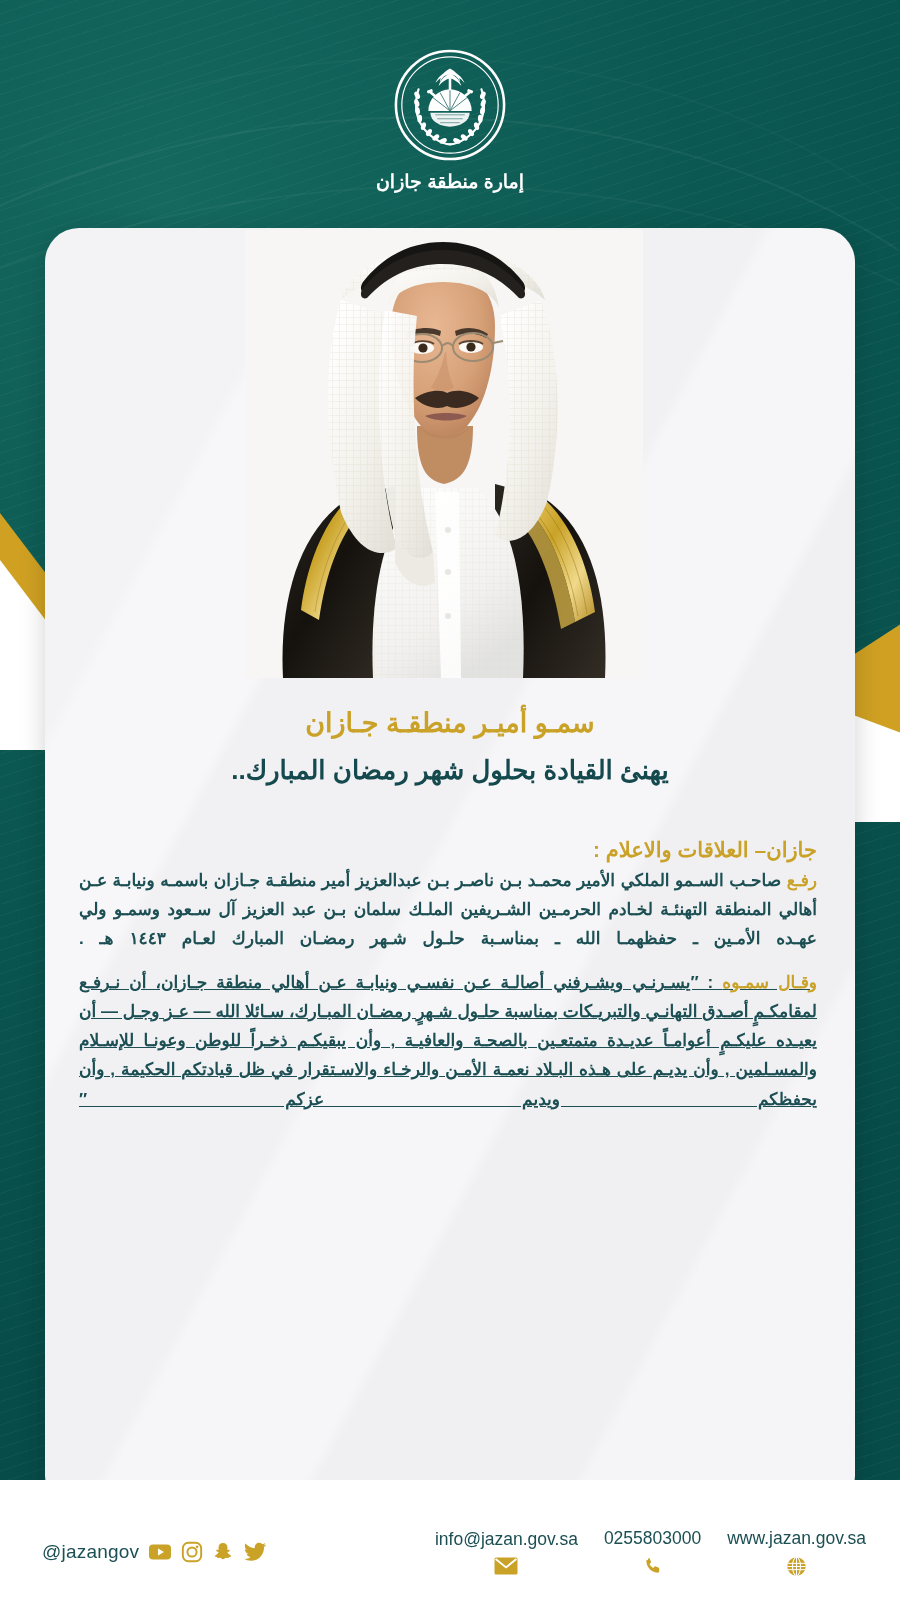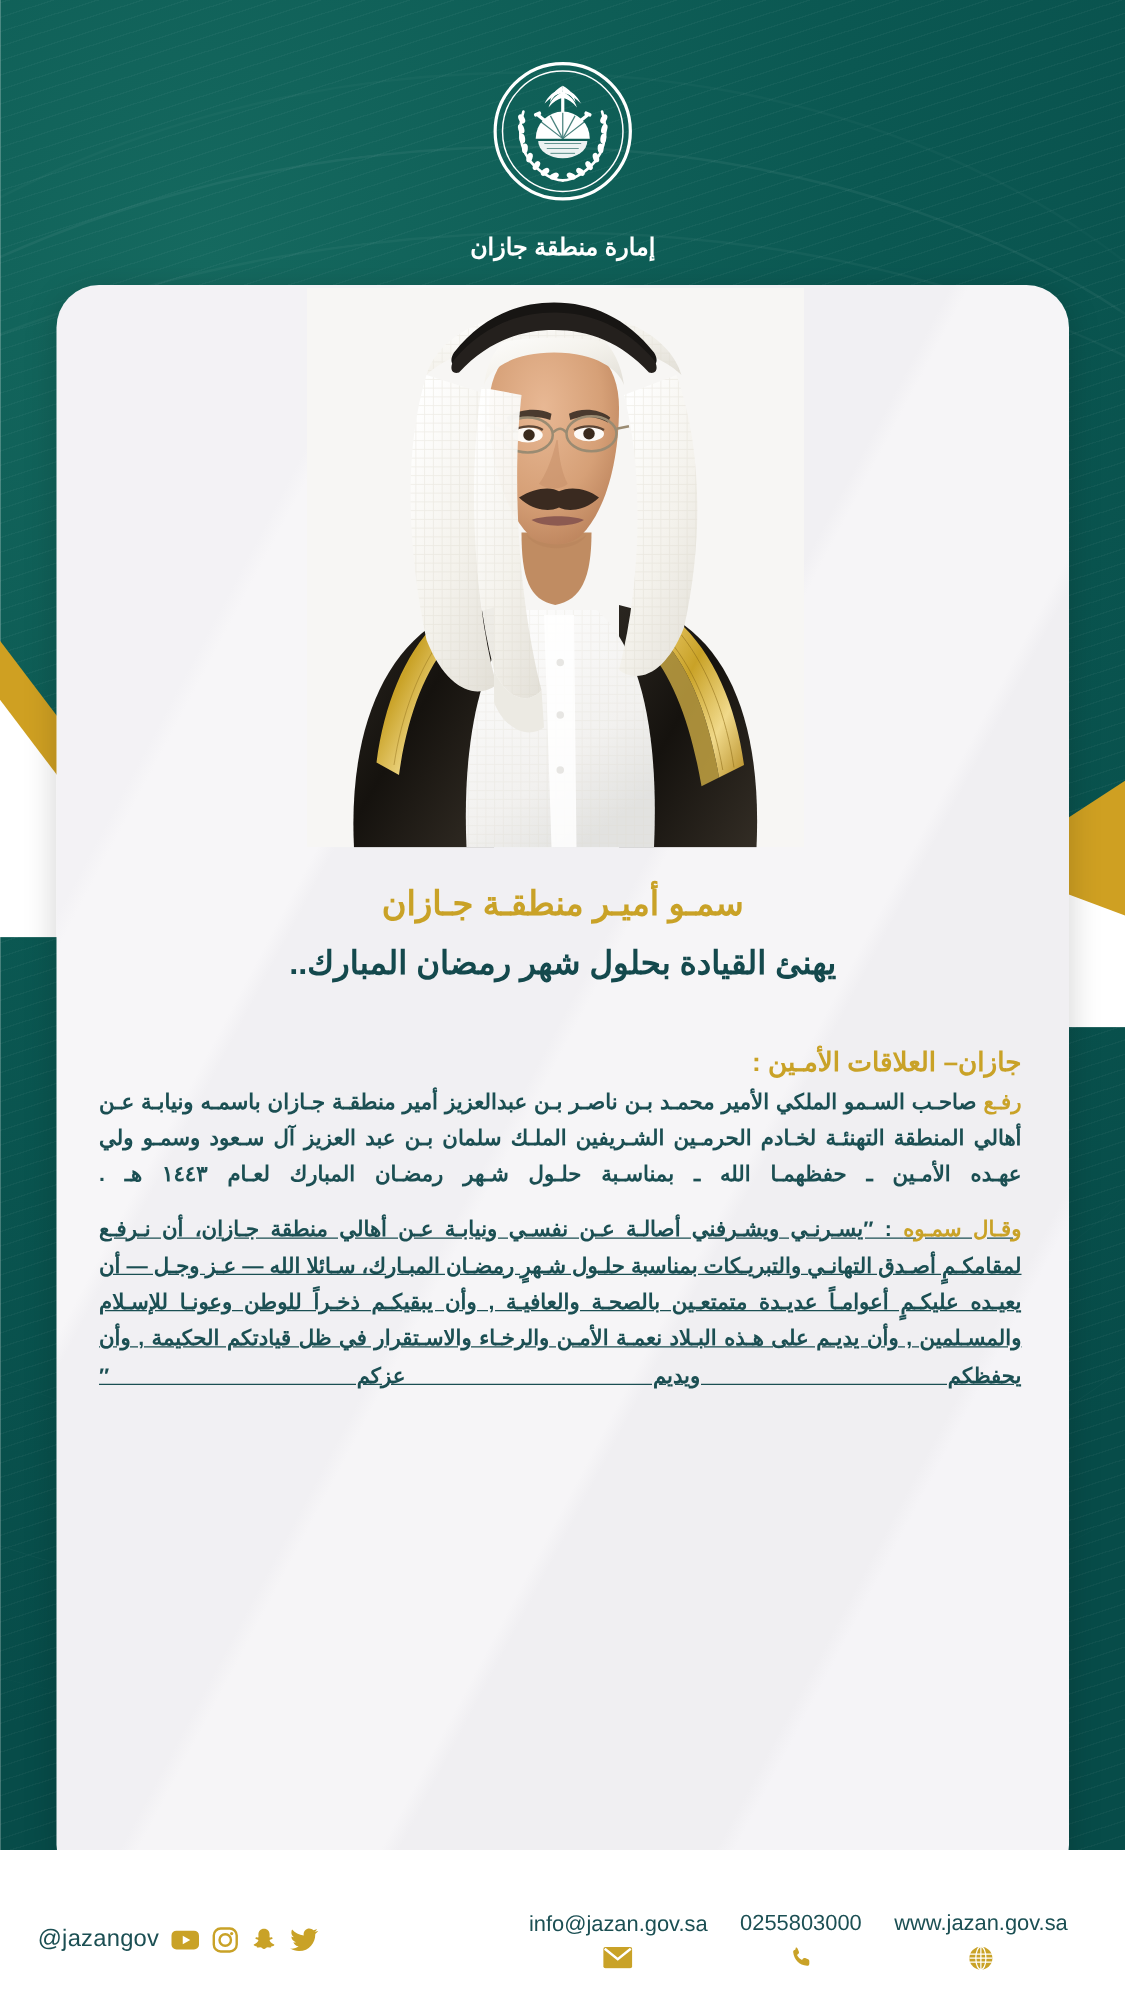--- a/index.html
+++ b/index.html
@@ -85,21 +85,21 @@
     width: 900px;
     text-align: center;
     z-index: 4;
   }
   .emblem {
     margin: 46px auto 0 auto;
     width: 118px; height: 118px;
     display: block;
   }
   .org-name {
-    margin-top: 22px;
+    margin-top: 6px;
     color: #ffffff;
     font-size: 19px;
     font-weight: bold;
     letter-spacing: .5px;
     direction: rtl;
   }
 
   
   .card {
     position: absolute;
@@ -179,21 +179,21 @@
     text-align-last: justify;
   }
   .para .lead {
     color: #c9a227;
   }
   .para-2 { margin-top: 14px; text-decoration: underline; }
 
   
   .footer {
     position: absolute;
-    left: 0; bottom: 0;
+    left: 12px; bottom: 0;
     width: 884px; height: 96px;
     background: #ffffff;
     display: flex;
     align-items: center;
     z-index: 6;
     direction: ltr;
   }
   .footer-left {
     display: flex;
     align-items: center;
@@ -429,21 +429,21 @@
         <path d="M150 306 C160 330 178 334 188 322 L190 352 C176 362 158 352 150 332 Z" fill="#eceae3"></path>
       </svg>
     </div>
 
     <div class="headline-block">
       <div class="headline-gold">سمـو أميـر منطقـة جـازان</div>
       <div class="headline-dark">يهنئ القيادة بحلول شهر رمضان المبارك..</div>
     </div>
 
     <div class="body-block">
-      <div class="dateline">جازان– العلاقات الأمـين :</div>
+      <div class="dateline">جازان– العلاقات والاعلام :</div>
       <p class="para"><span class="lead">رفـع</span><span> صاحـب السـمو الملكي الأمير محمـد بـن ناصـر بـن عبدالعزيز أمير منطقـة جـازان باسمـه ونيابـة عـن أهالي المنطقة التهنئـة لخـادم الحرمـين الشـريفين الملـك سلمان بـن عبد العزيز آل سـعود وسمـو ولي عهـده الأمـين ـ حفظهمـا الله ـ بمناسـبة حلـول شـهر رمضـان المبارك لعـام ١٤٤٣ هـ .</span></p>
       <p class="para para-2"><span class="lead">وقـال سمـوه</span><span> : ″يسـرنـي ويشـرفني أصالـة عـن نفسـي ونيابـة عـن أهالي منطقة جـازان، أن نـرفـع لمقامكـمٍ أصـدق التهانـي والتبريـكات بمناسبة حلـول شـهرٍ رمضـان المبـارك، سـائلا الله — عـز وجـل — أن يعيـده عليكـمٍ أعوامـاً عديـدة متمتعـين بالصحـة والعافيـة , وأن يبقيكـم ذخـراً للوطن وعونـا للإسـلام والمسـلمين , وأن يديـم على هـذه البـلاد نعمـة الأمـن والرخـاء والاسـتقرار في ظل قيادتكم الحكيمة , وأن يحفظكم ويديم عزكم ″</span></p>
     </div>
   </div>
 
   <div class="bottom-strip"></div>
 
   <div class="footer">
 
     <div class="footer-left">

